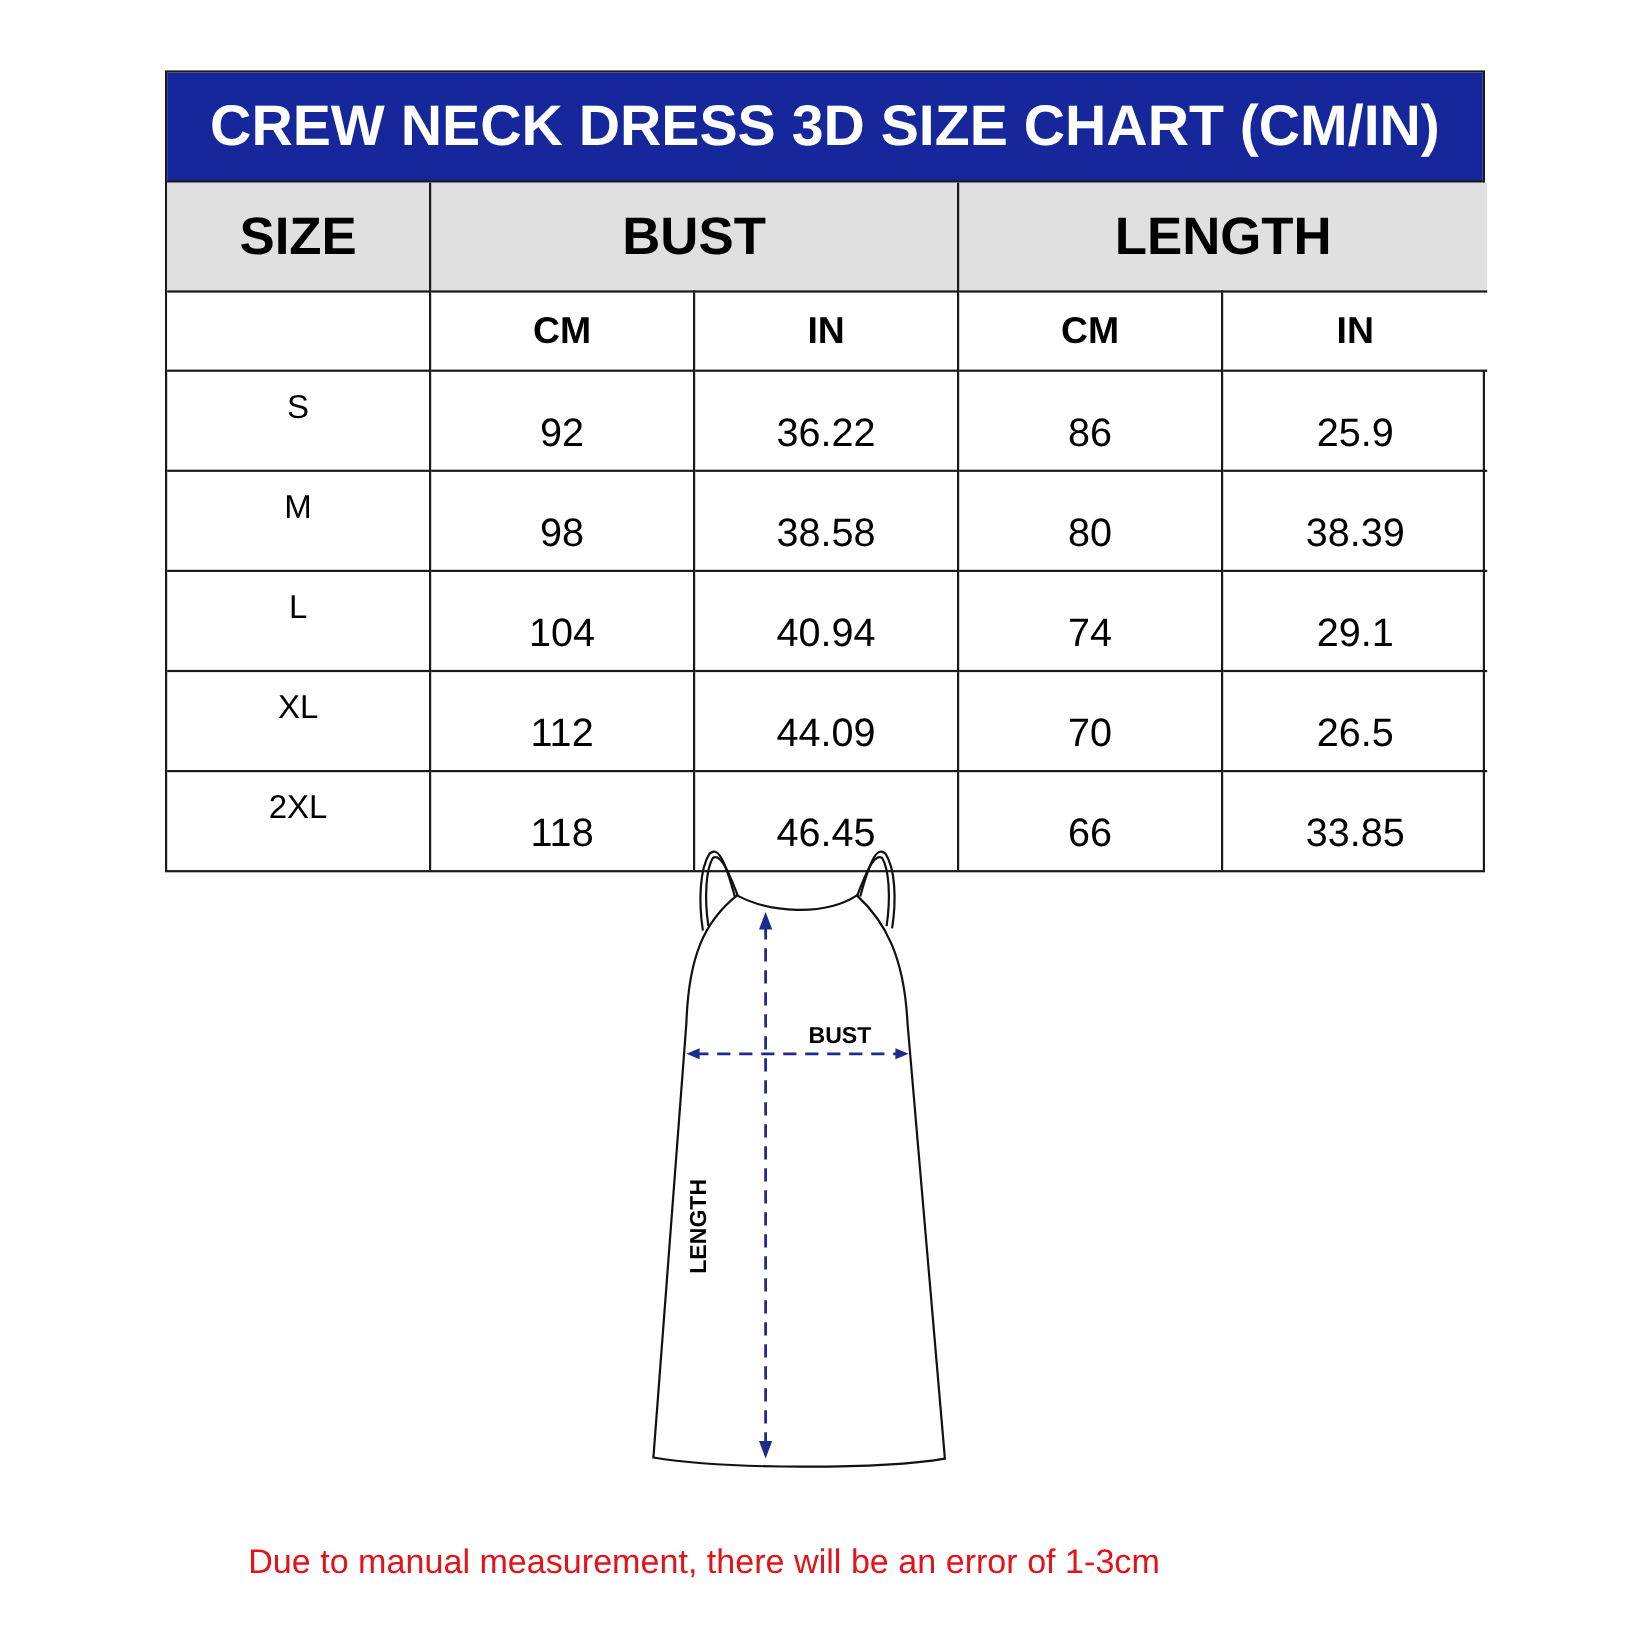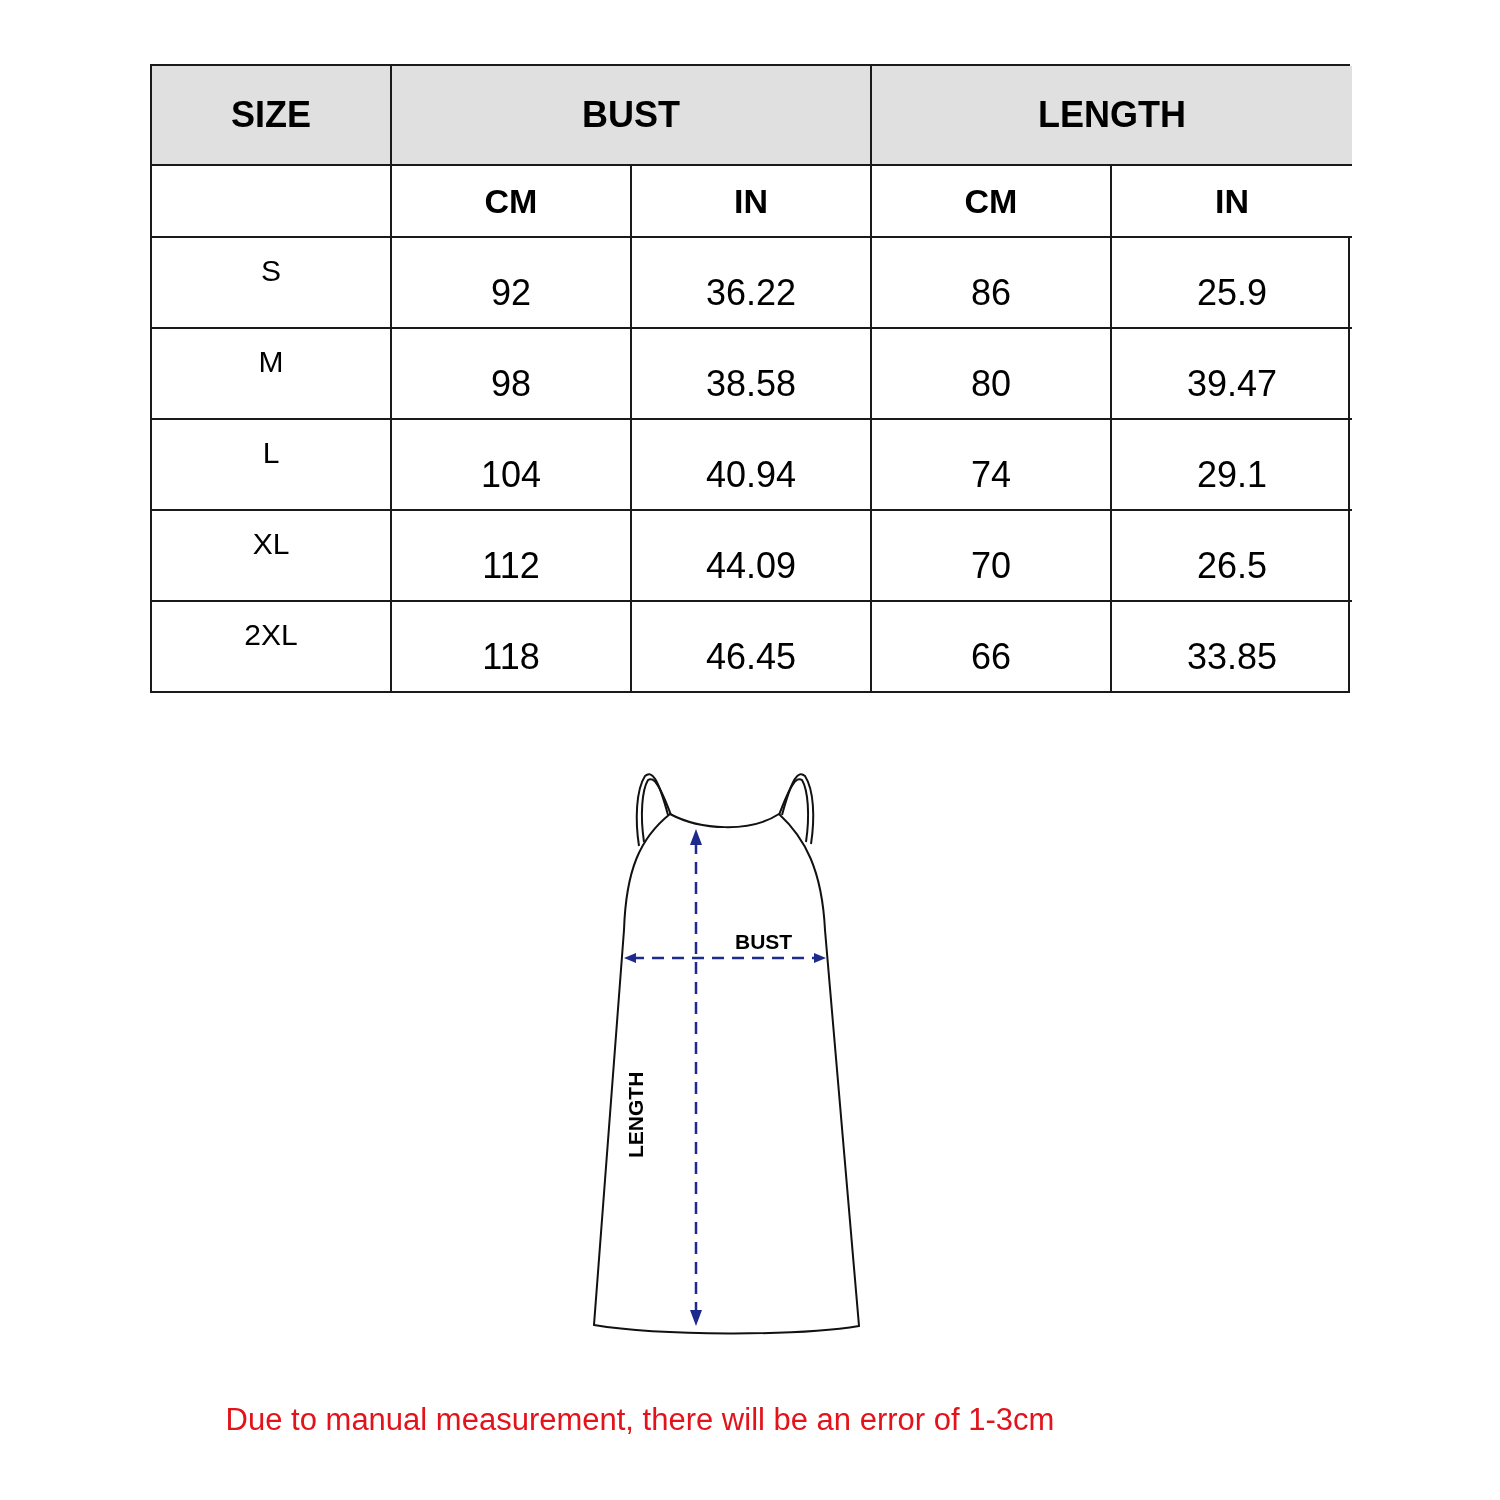--- a/index.html
+++ b/index.html
@@ -15,21 +15,21 @@
   .title-bar {
     height: 100px; background: #15279b; display: flex; align-items: center; justify-content: center;
     border-bottom: 2px solid #1a1a1a; box-sizing: border-box;
   }
   .title-bar span {
     color: #ffffff; font-weight: bold; font-size: 52px; letter-spacing: 0px;
   }
   table { border-collapse: collapse; width: 100%; table-layout: fixed; }
   td, th { border: 2px solid #1a1a1a; text-align: center; padding: 0; }
   tr.group-head th {
-    background: #e0e0e0; height: 98px; font-size: 36px; font-weight: bold; margin-top: 33px;
+    background: #e0e0e0; height: 98px; font-size: 48px; font-weight: bold; margin-top: 33px;
   }
   tr.unit-head th {
     background: #ffffff; height: 70px; font-size: 34px; font-weight: bold; margin-top: 40px;
   }
   tr.data-row td { height: 69px; font-size: 36px; font-weight: normal; }
   tr.data-row td.size-cell { font-size: 30px; vertical-align: top; padding-top: 16px; }
   tr.data-row td.num { padding-top: 20px; }
   table tr:first-child th { border-top: none; }
   table tr td:first-child, table tr th:first-child { border-left: none; }
   table tr td:last-child, table tr th:last-child { border-right: none; }
@@ -40,20 +40,23 @@
 
   .note {
     position: absolute; left: 0; top: 1402px; width: 1280px; text-align: center;
     color: #e3131b; font-size: 31px;
   }
 </style>
 </head>
 <body>
 
 <div class="chart">
+  <div class="title-bar">
+    <span>CREW NECK DRESS 3D SIZE CHART (CM/IN)</span>
+  </div>
   <table>
     <colgroup>
       <col style="width:239px">
         <col style="width:240px">
         <col style="width:240px">
         <col style="width:240px">
         <col style="width:241px">
     </colgroup>
     <tbody>
         <tr class="group-head">
@@ -73,21 +76,21 @@
       <td class="num">92</td>
       <td class="num">36.22</td>
       <td class="num">86</td>
       <td class="num">25.9</td>
     </tr>
     <tr class="data-row">
       <td class="size-cell">M</td>
       <td class="num">98</td>
       <td class="num">38.58</td>
       <td class="num">80</td>
-      <td class="num">39.47</td>
+      <td class="num">38.39</td>
     </tr>
     <tr class="data-row">
       <td class="size-cell">L</td>
       <td class="num">104</td>
       <td class="num">40.94</td>
       <td class="num">74</td>
       <td class="num">29.1</td>
     </tr>
     <tr class="data-row">
       <td class="size-cell">XL</td>

